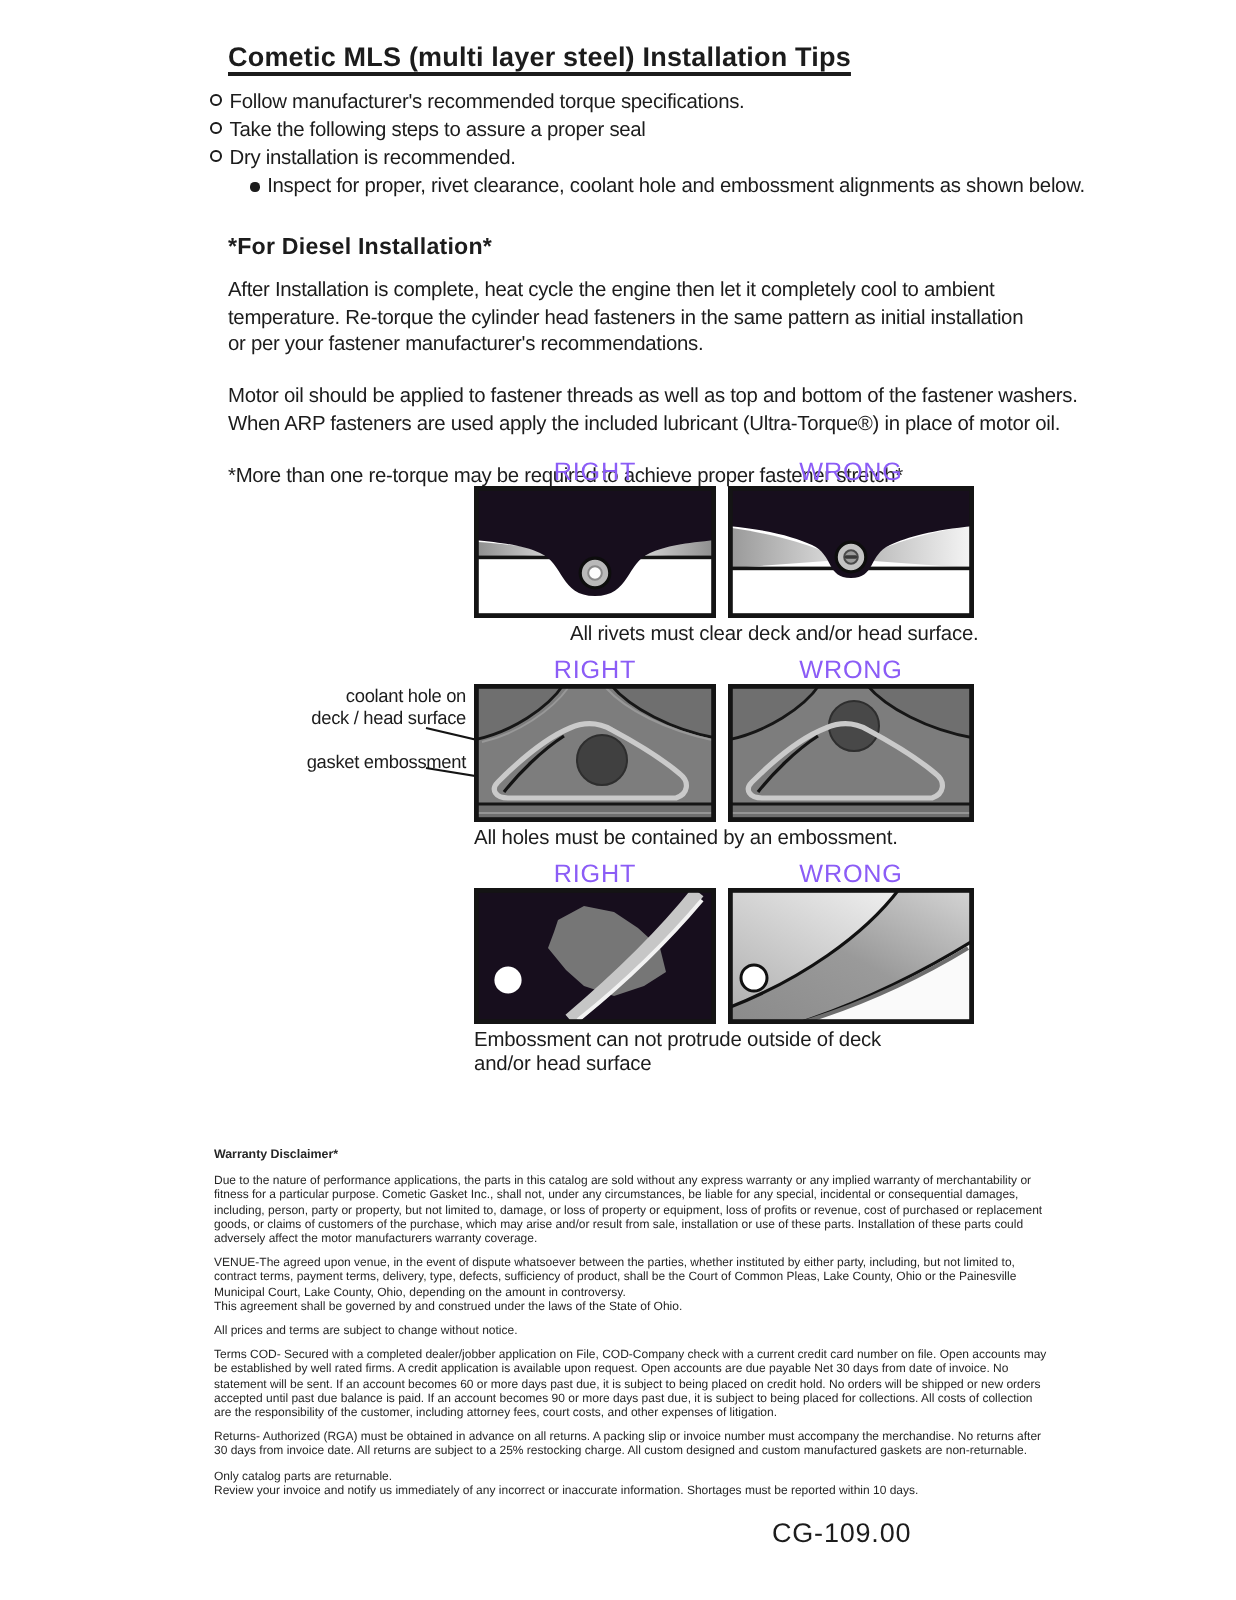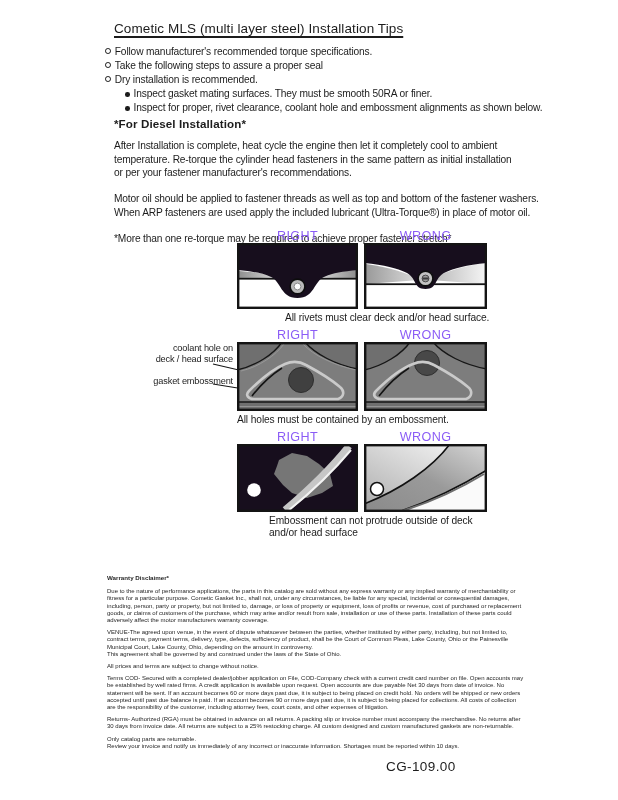--- a/index.html
+++ b/index.html
@@ -9,21 +9,21 @@
     background:#ffffff;
     font-family:"Liberation Sans", sans-serif;
     color:#1c1c1c;
     overflow:hidden;
   }
   .abs { position:absolute; }
 
   
   .title {
     left:114px; top:21px;
-    font-size:13.5px; font-weight:400; letter-spacing:.1px;
+    font-size:13.5px; font-weight:700; letter-spacing:.1px;
     text-decoration:underline; text-decoration-thickness:1.5px; text-underline-offset:3px;
   }
   ul.tips {
     left:105px; top:45px; width:460px;
     list-style:none; font-size:10.2px; line-height:14px; letter-spacing:-.15px;
   }
   ul.tips li.b::before {
     content:""; display:inline-block; width:3.8px; height:3.8px;
     border:1px solid #1c1c1c; border-radius:50%; margin-right:4px; vertical-align:1.5px;
   }
@@ -54,21 +54,20 @@
 </style>
 </head>
 <body>
 
 <h1 class="abs title">Cometic MLS (multi layer steel) Installation Tips</h1>
 
 <ul class="abs tips">
   <li class="b">Follow manufacturer's recommended torque specifications.</li>
   <li class="b">Take the following steps to assure a proper seal</li>
   <li class="b">Dry installation is recommended.</li>
-  <li class="s">Inspect gasket mating surfaces.  They must be smooth 50RA or finer.</li>
   <li class="s">Inspect for proper, rivet clearance, coolant hole and embossment alignments as shown below.</li>
 </ul>
 
 <section class="abs diesel">
   <h2>*For Diesel Installation*</h2>
   <p>After Installation is complete, heat cycle the engine then let it completely cool to ambient
 temperature. Re-torque the cylinder head fasteners in the same pattern as initial installation
 or per your fastener manufacturer's recommendations.</p>
   <p>Motor oil should be applied to fastener threads as well as top and bottom of the fastener washers.
 When ARP fasteners are used apply the included lubricant (Ultra-Torque®) in place of motor oil.</p>
@@ -206,21 +205,21 @@
     <path d="M86 0 H123 V26 C94 44 64 58 34 68 L0 68 V60 C36 46 68 24 86 0 Z" fill="url(#g3band)"></path>
     <path d="M123 26 C94 44 64 58 34 68 L123 68 Z" fill="#fafafa"></path>
     <path d="M86 0 C68 24 36 46 0 60" stroke="#111111" stroke-width="1.6" fill="none"></path>
     <path d="M123 26 C94 44 64 58 34 68" stroke="#111111" stroke-width="1.6" fill="none"></path>
     <path d="M120 30 C92 47 64 59 38 67" stroke="#6e6e6e" stroke-width="2" fill="none"></path>
     <circle cx="13" cy="45" r="6.5" fill="#ffffff" stroke="#111111" stroke-width="1.5"></circle>
     <rect x="1.2" y="1.2" width="120.6" height="65.6" fill="none" stroke="#141414" stroke-width="2.4"></rect>
   </svg>
 </div>
 
-<div class="abs dcaption" style="left:237px; top:515px; white-space:pre-line;margin-left:32px;">Embossment can not protrude outside of deck
+<div class="abs dcaption" style="left:237px; top:515px; white-space:pre-line;">Embossment can not protrude outside of deck
 and/or head surface</div>
 
 <section class="abs warranty">
   <h3>Warranty Disclaimer*</h3>
   <p>Due to the nature of performance applications, the parts in this catalog are sold without any express warranty or any implied warranty of merchantability or
 fitness for a particular purpose.  Cometic Gasket Inc., shall not, under any circumstances, be liable for any special, incidental or consequential damages,
 including, person, party or property, but not limited to, damage, or loss of property or equipment, loss of profits or revenue, cost of purchased or replacement
 goods, or claims of customers of the purchase, which may arise and/or result from sale, installation or use of these parts.  Installation of these parts could
 adversely affect the motor manufacturers warranty coverage.</p>
   <p>VENUE-The agreed upon venue, in the event of dispute whatsoever between the parties, whether instituted by either party, including, but not limited to,

